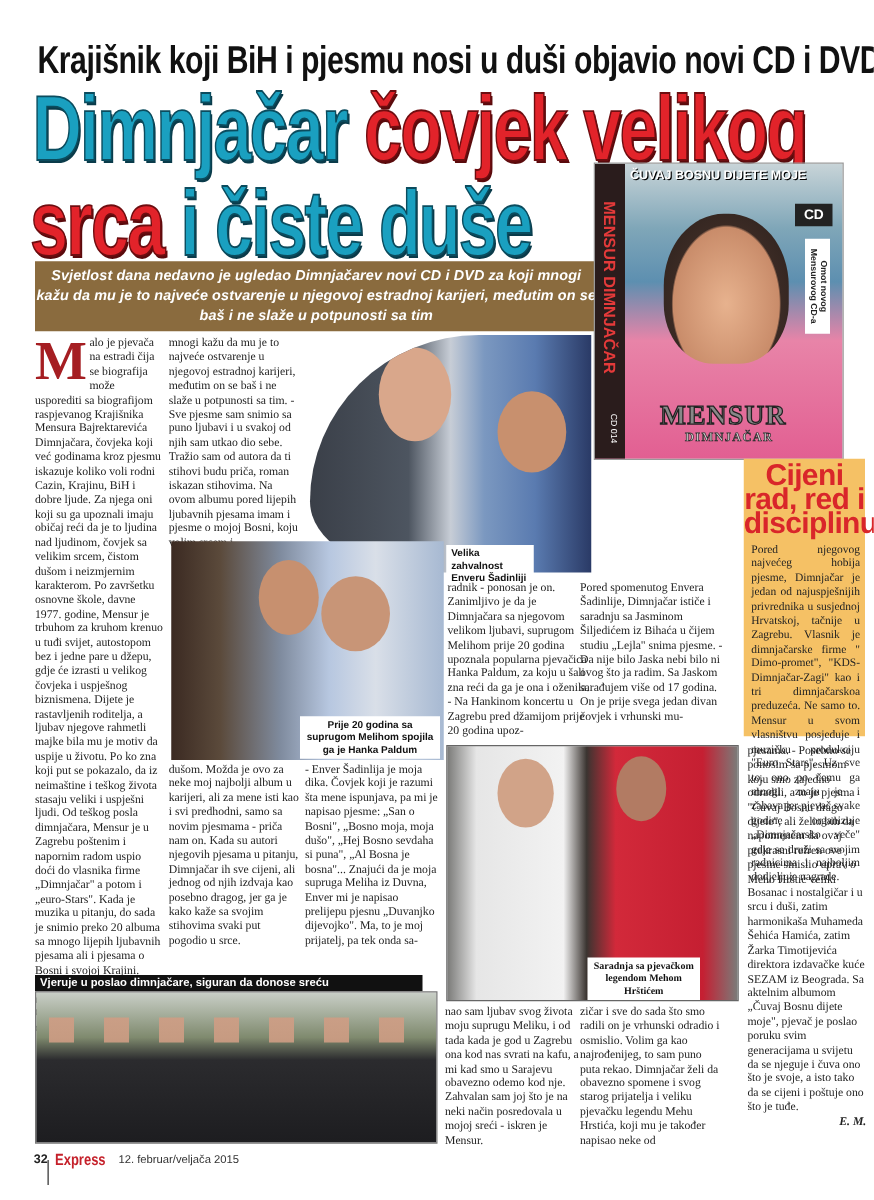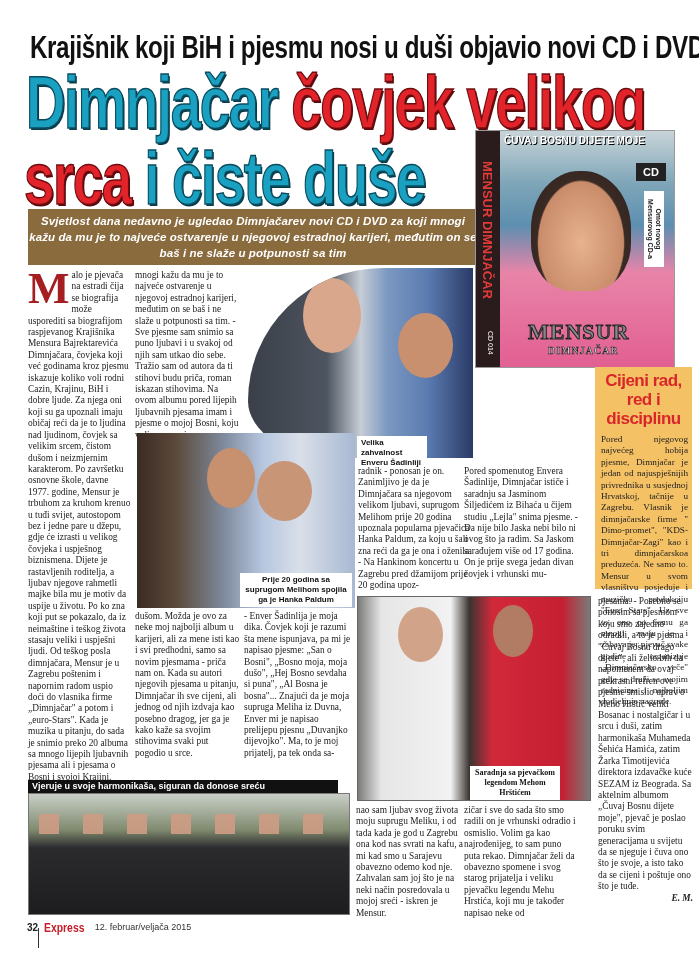--- a/index.html
+++ b/index.html
@@ -36,21 +36,21 @@
   }
   .caption-bar {
     position: absolute; left: 28px; top: 780px; width: 310px; height: 13px;
     background: #111; color: #fff; font-family: "Liberation Sans", sans-serif; font-weight: bold;
     font-size: 9px; line-height: 13px; padding-left: 4px; white-space: nowrap;
   }
 
   .sidebar { position: absolute; left: 595px; top: 367px; width: 97px; height: 222px; background: #f5c165; }
   .sidebar-title {
     font-family: "Liberation Sans", sans-serif; font-weight: bold; color: #d9262a; text-align: center;
-    font-size: 17px; line-height: 19px; padding-top: 4px; letter-spacing: -0.5px;
+    font-size: 24px; line-height: 19px; padding-top: 4px; letter-spacing: -0.5px;
   }
   .sidebar-body { font-size: 9.2px; line-height: 11.4px; padding: 6px 4px 0 6px; text-align: justify; color: #222; }
 
   .footer { position: absolute; left: 27px; top: 920px; height: 14px; display: flex; align-items: center; gap: 6px; }
   .page-num { font-family: "Liberation Sans", sans-serif; font-weight: bold; font-size: 10px; color: #222; }
   .brand { font-family: "Liberation Sans", sans-serif; font-weight: bold; font-size: 13px; color: #c5202a; transform: scaleX(0.8); transform-origin: left; }
   .date { font-family: "Liberation Sans", sans-serif; font-size: 9px; color: #333; margin-left: -6px; }
   .footer-rule { position: absolute; left: 38px; top: 928px; width: 1px; height: 20px; background: #333; }
 </style>
 </head>
@@ -120,21 +120,21 @@
 <div class="sidebar">
   <div class="sidebar-title">Cijeni rad, red i disciplinu</div>
   <div class="sidebar-body">Pored njegovog najvećeg hobija pjesme, Dimnjačar je jedan od najuspješnijih privrednika u susjednoj Hrvatskoj, tačnije u Zagrebu. Vlasnik je dimnjačarske firme " Dimo-promet", "KDS-Dimnjačar-Zagi" kao i tri dimnjačarskoa preduzeća. Ne samo to. Mensur u svom vlasništvu posjeduje i muzičku produkciju "Euro Stars". Uz sve to, ono po čemu ga mnogi znaju je i zabava jer pjevač svake godine organizuje „Dimnjačarsko veče" gdje se druži sa svojim radnicima i najboljim dodjeljuje nagrade.</div>
 </div>
 
 <div class="col" style="left:598px; top:596px; width:95px; height:315px;">
   <span>pjesama. - Posebno se ponosim sa pjesmom koju smo zajedno odradili, a to je pjesma "Čuvaj Bosnu drago dijete", ali želio bih da napomenem da ovaj prekrasni refren ove pjesme smislio uprav o Meho Hrštić veliki Bosanac i nostalgičar i u srcu i duši, zatim harmonikaša Muhameda Šehića Hamića, zatim Žarka Timotijevića direktora izdavačke kuće SEZAM iz Beograda. Sa aktelnim albumom „Čuvaj Bosnu dijete moje", pjevač je poslao poruku svim generacijama u svijetu da se njeguje i čuva ono što je svoje, a isto tako da se cijeni i poštuje ono što je tuđe.</span>
   <div style="text-align:right; font-weight:bold; font-style:italic;">E. M.</div>
 </div>
 
-<div class="caption-bar">Vjeruje u svoje harmonikaša, siguran da donose sreću</div>
+<div class="caption-bar">Vjeruje u poslao dimnjačare, siguran da donose sreću</div>
 <div class="photo" style="left:28px; top:793px; width:322px; height:122px; background: linear-gradient(180deg,#c9cfc7 0%,#7f8a6e 30%,#2b2b2e 45%,#1d1d20 100%); border:1px solid #777;">
   <div style="position:absolute;left:10px;top:20px;width:300px;height:20px;background:repeating-linear-gradient(90deg,#cf9d84 0 20px,transparent 20px 44px);opacity:0.9;"></div>
 </div>
 
 <div class="footer">
   <span class="page-num">32</span>
   <span class="brand">Express</span>
   <span class="date">12. februar/veljača 2015</span>
 </div>
 <div class="footer-rule"></div>

